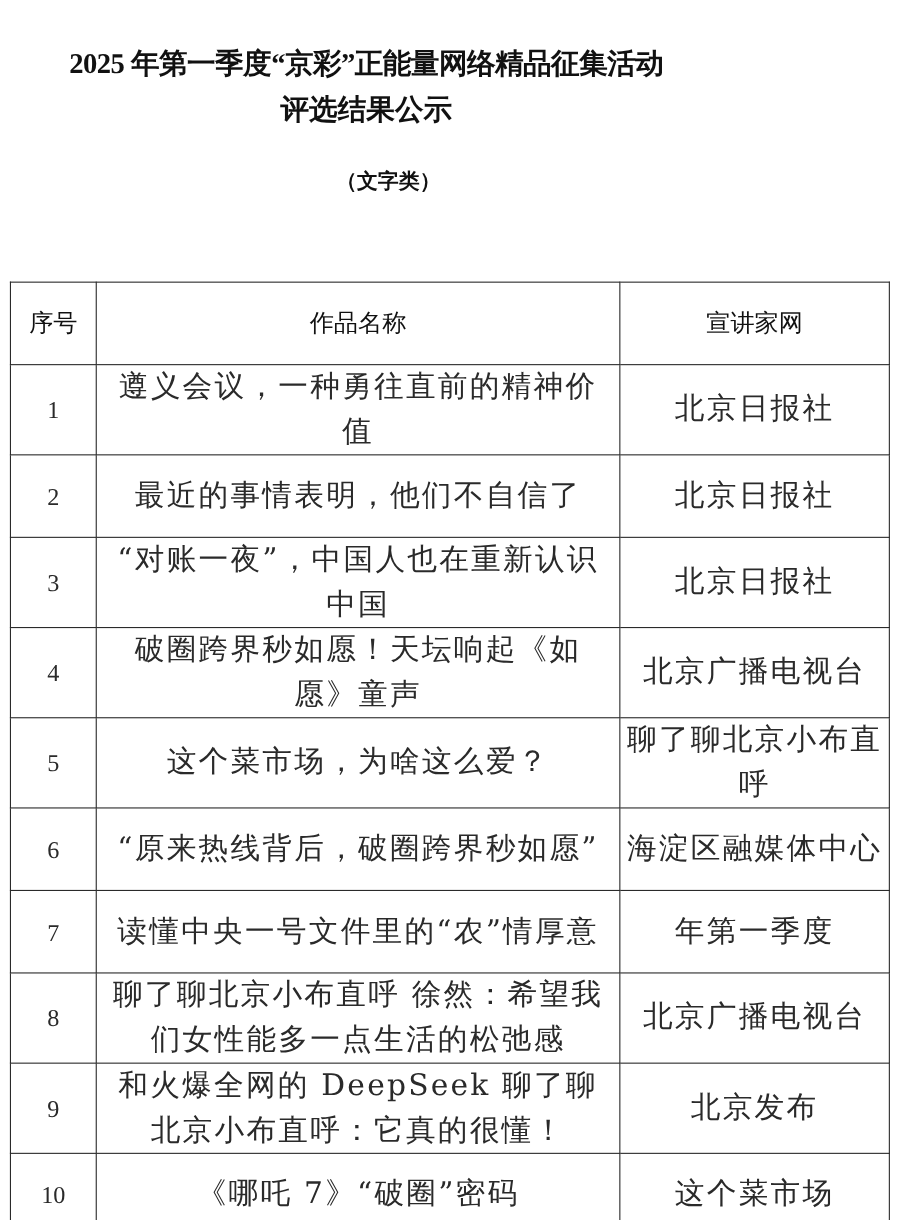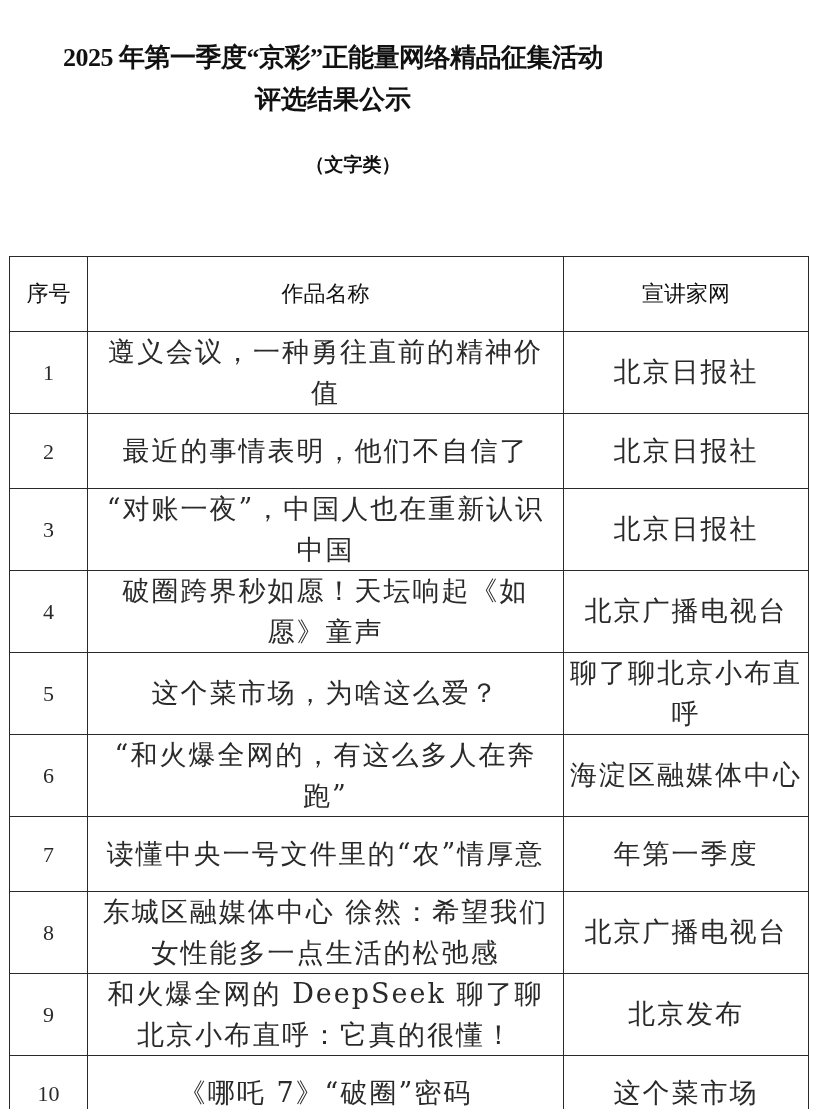--- a/index.html
+++ b/index.html
@@ -61,31 +61,31 @@
       <td class="name">破圈跨界秒如愿！天坛响起《如愿》童声</td>
       <td class="unit">北京广播电视台</td>
     </tr>
     <tr>
       <td class="num">5</td>
       <td class="name">这个菜市场，为啥这么爱？</td>
       <td class="unit">聊了聊北京小布直呼</td>
     </tr>
     <tr>
       <td class="num">6</td>
-      <td class="name">“和火爆全网的，有这么多人在奔跑”</td>
+      <td class="name">“原来热线背后，破圈跨界秒如愿”</td>
       <td class="unit">海淀区融媒体中心</td>
     </tr>
     <tr>
       <td class="num">7</td>
       <td class="name">读懂中央一号文件里的“农”情厚意</td>
       <td class="unit">年第一季度</td>
     </tr>
     <tr>
       <td class="num">8</td>
-      <td class="name">东城区融媒体中心 徐然：希望我们女性能多一点生活的松弛感</td>
+      <td class="name">聊了聊北京小布直呼 徐然：希望我们女性能多一点生活的松弛感</td>
       <td class="unit">北京广播电视台</td>
     </tr>
     <tr>
       <td class="num">9</td>
       <td class="name">和火爆全网的 DeepSeek 聊了聊北京小布直呼：它真的很懂！</td>
       <td class="unit">北京发布</td>
     </tr>
     <tr>
       <td class="num">10</td>
       <td class="name">《哪吒 7》“破圈”密码</td>

